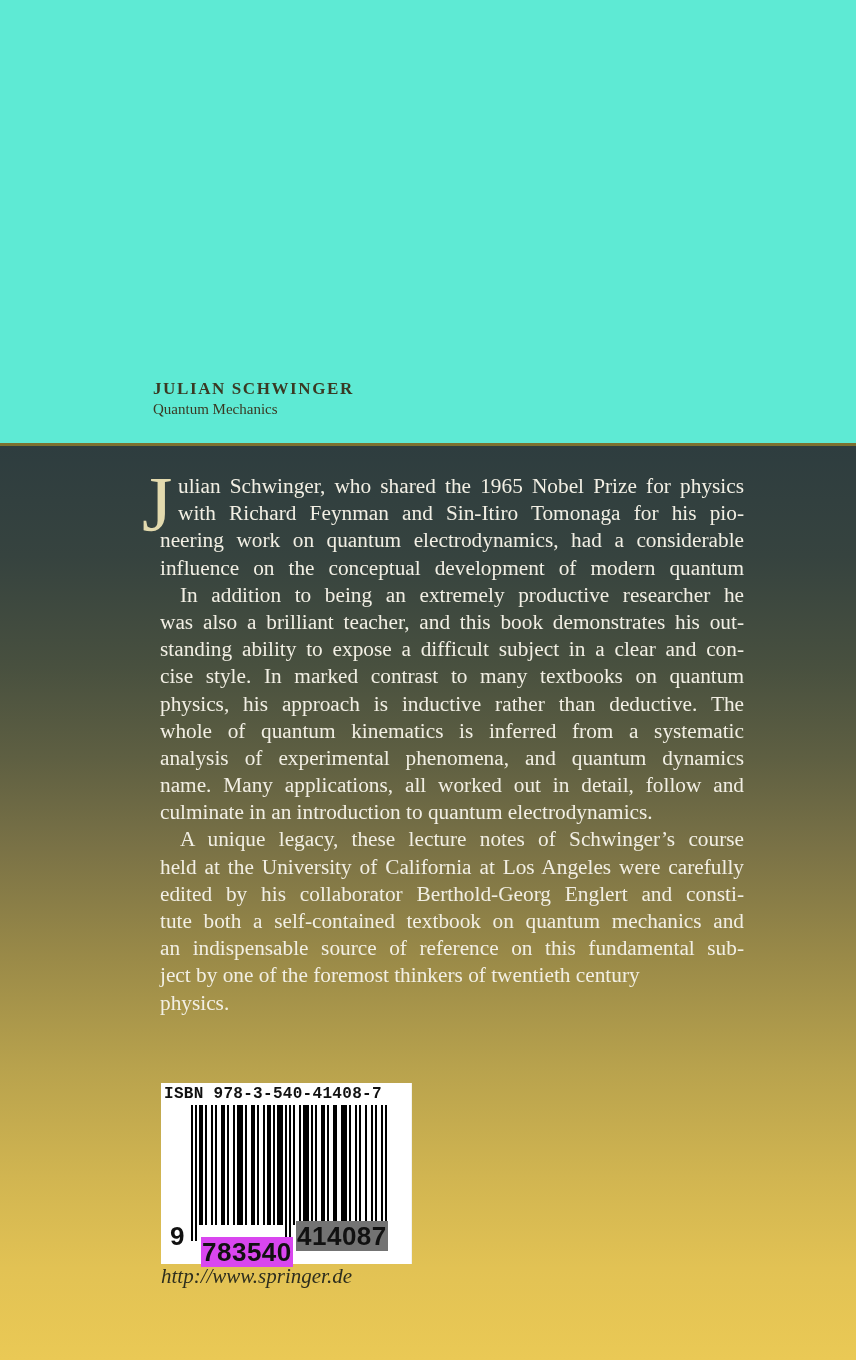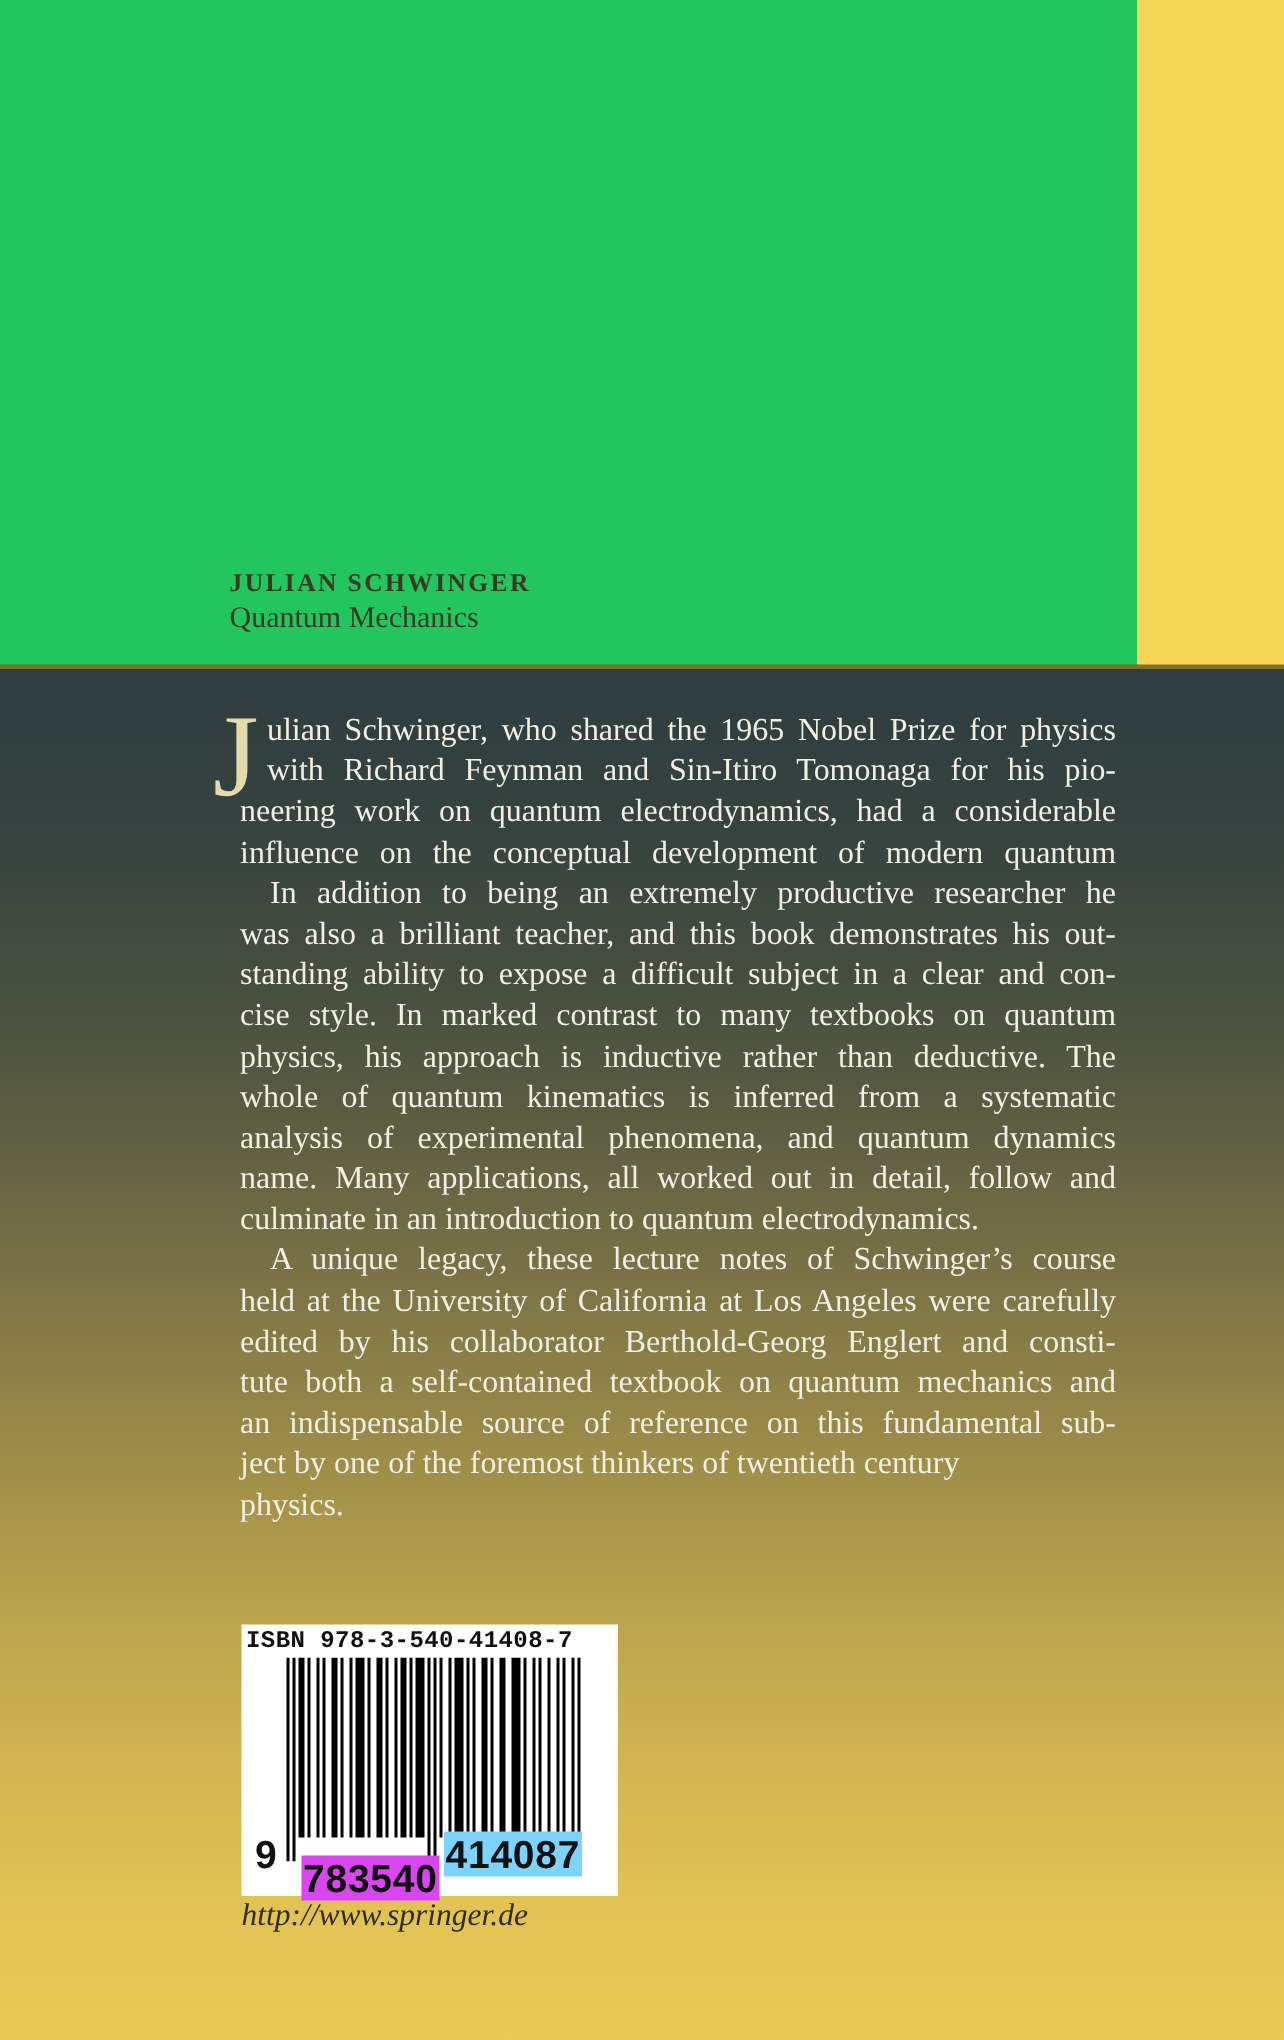--- a/index.html
+++ b/index.html
@@ -15,42 +15,42 @@
     }
     .cover {
       position: absolute;
       left: 0; top: 0;
       width: 856px;
       height: 1360px;
     }
     .top-panel {
       position: absolute;
       left: 0; top: 0;
-      width: 758px;
+      width: 856px;
       height: 444px;
-      background: #22c55e;
+      background: #5eead4;
       padding-left: 28px;
     }
     .author {
       position: absolute;
       left: 153px;
       top: 379px;
       font-size: 17px;
       letter-spacing: 1.6px;
       font-weight: bold;
       color: #3a3a24;
       white-space: nowrap;
       width: 205px;
       overflow: hidden;
     }
     .title {
       position: absolute;
       left: 153px;
       top: 401px;
-      font-size: 20px;
+      font-size: 15px;
       color: #3a3a24;
       white-space: nowrap;
     }
     .divider {
       position: absolute;
       left: 0; top: 443px;
       width: 856px;
       height: 3px;
       background: #7d7030;
     }
@@ -156,21 +156,21 @@
       letter-spacing: 0.5px;
       padding: 0 1px;
     }
     .ean-right {
       position: absolute;
       left: 135px;
       top: 138px;
       font-family: "Liberation Sans", "DejaVu Sans", sans-serif;
       font-size: 26px;
       color: #111;
-      background: #7dd3fc;
+      background: #737373;
       line-height: 30px;
       letter-spacing: 0.5px;
       padding: 0 1px;
     }
     .url {
       position: absolute;
       left: 161px;
       top: 1264px;
       font-size: 21px;
       font-style: italic;

